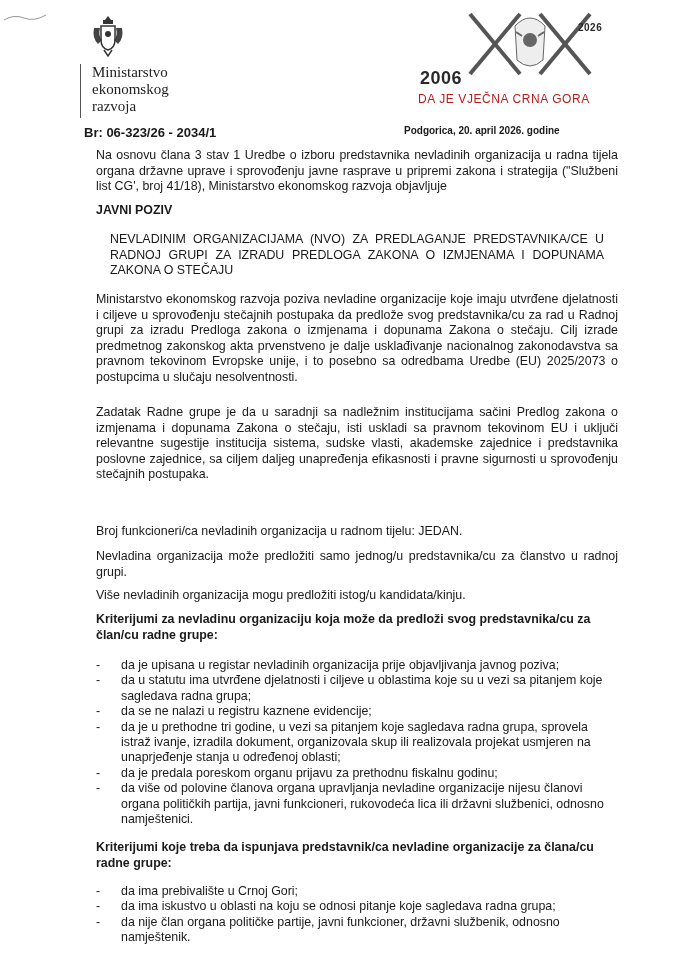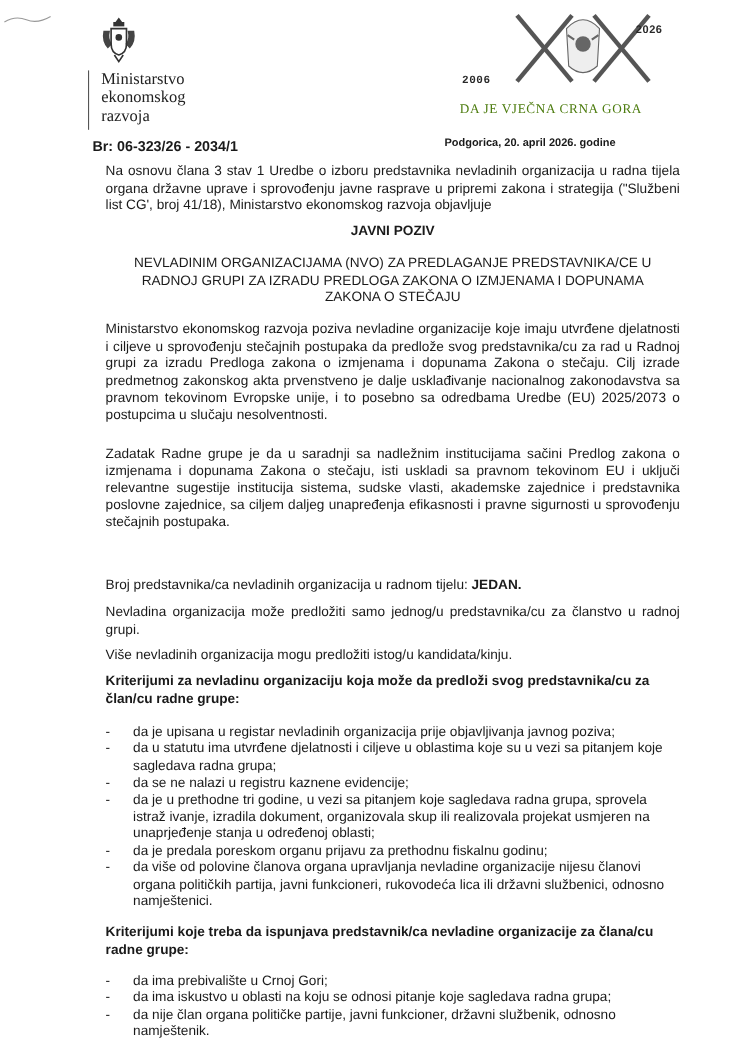--- a/index.html
+++ b/index.html
@@ -11,30 +11,30 @@
   .logo-left { position:absolute; left:80px; top:14px; width:200px; height:100px;text-decoration:underline; }
   .crest { position:absolute; left:10px; top:0px; width:36px; height:44px; }
   .vline { position:absolute; left:0; top:50px; width:1px; height:54px; background:#555; }
   .ministry { position:absolute; left:12px; top:50px; font-family:"Liberation Serif", serif;
               font-size:15px; line-height:17px; color:#222; }
   .ministry div { white-space:nowrap; }
 
   .logo-right { position:absolute; left:420px; top:8px; width:230px; height:90px; }
   .xx { position:absolute; left:40px; top:0; width:140px; height:72px; }
   .y2026 { position:absolute; left:158px; top:14px; font-size:10px; font-weight:bold; color:#2a2a2a; letter-spacing:0.5px; }
-  .y2006 { position:absolute; left:0px; top:60px; font-size:10px; font-weight:bold; color:#2a2a2a; letter-spacing:0.5px;font-family:Liberation Mono, monospace; }
-  .motto { position:absolute; left:-2px; top:84px; font-size:12px; color:#4d7c0f; letter-spacing:0.6px; white-space:nowrap;font-family:Liberation Serif, serif; }
+  .y2006 { position:absolute; left:0px; top:60px; font-size:18px; font-weight:bold; color:#2a2a2a; letter-spacing:0.5px; }
+  .motto { position:absolute; left:-2px; top:84px; font-size:12px; color:#b91c1c; letter-spacing:0.6px; white-space:nowrap; }
 
   
   .ref { position:absolute; left:84px; top:125px; font-size:13px; font-weight:bold; }
   .place { position:absolute; left:404px; top:125px; font-size:10px; font-weight:bold; }
   .p { position:absolute; left:96px; width:522px; font-size:12.4px; line-height:15.6px;
        text-align:justify; }
-  .center { text-align:center; }
-  .b { font-weight:bold; }
+  .center { }
+  .b { font-weight:normal; }
   .h { position:absolute; left:96px; width:522px; font-size:12.4px; line-height:15.6px; font-weight:bold; }
   ul.dash { position:absolute; left:96px; width:522px; margin:0; padding:0; list-style:none;
             font-size:12.4px; line-height:15.4px; }
   ul.dash li { position:relative; padding-left:25px; margin:0; }
   ul.dash li .mark { position:absolute; left:0; top:0; }
 </style>
 </head>
 <body>
 
 <div class="page">
@@ -79,21 +79,21 @@
   <div class="place">Podgorica, 20. april 2026. godine</div>
 
   <div class="p" style="top:148px">Na osnovu člana 3 stav 1 Uredbe o izboru predstavnika nevladinih organizacija u radna tijela organa državne uprave i sprovođenju javne rasprave u pripremi zakona i strategija ("Službeni list CG', broj 41/18), Ministarstvo ekonomskog razvoja objavljuje</div>
 
   <div class="h center" style="top:203px">JAVNI POZIV</div>
   <div class="p center" style="top:232px;left:110px;width:494px">NEVLADINIM ORGANIZACIJAMA (NVO) ZA PREDLAGANJE PREDSTAVNIKA/CE U RADNOJ GRUPI ZA IZRADU PREDLOGA ZAKONA O IZMJENAMA I DOPUNAMA ZAKONA O STEČAJU</div>
 
   <div class="p" style="top:292px">Ministarstvo ekonomskog razvoja poziva nevladine organizacije koje imaju utvrđene djelatnosti i ciljeve u sprovođenju stečajnih postupaka da predlože svog predstavnika/cu za rad u Radnoj grupi za izradu Predloga zakona o izmjenama i dopunama Zakona o stečaju. Cilj izrade predmetnog zakonskog akta prvenstveno je dalje usklađivanje nacionalnog zakonodavstva sa pravnom tekovinom Evropske unije, i to posebno sa odredbama Uredbe (EU) 2025/2073 o postupcima u slučaju nesolventnosti.</div>
   <div class="p" style="top:405px">Zadatak Radne grupe je da u saradnji sa nadležnim institucijama sačini Predlog zakona o izmjenama i dopunama Zakona o stečaju, isti uskladi sa pravnom tekovinom EU i uključi relevantne sugestije institucija sistema, sudske vlasti, akademske zajednice i predstavnika poslovne zajednice, sa ciljem daljeg unapređenja efikasnosti i pravne sigurnosti u sprovođenju stečajnih postupaka.</div>
 
-  <div class="p" style="top:524px"><span>Broj predstavnika/ca nevladinih organizacija u radnom tijelu: </span><span class="b">JEDAN.</span></div>
+  <div class="p" style="top:524px"><span>Broj funkcioneri/ca nevladinih organizacija u radnom tijelu: </span><span class="b">JEDAN.</span></div>
   <div class="p" style="top:549px">Nevladina organizacija može predložiti samo jednog/u predstavnika/cu za članstvo u radnoj grupi.</div>
   <div class="p" style="top:588px">Više nevladinih organizacija mogu predložiti istog/u kandidata/kinju.</div>
 
   <div class="h" style="top:612px">Kriterijumi za nevladinu organizaciju koja može da predloži svog predstavnika/cu za član/cu radne grupe:</div>
 
   <ul class="dash" style="top:658px">
     <li><span class="mark">-</span><span>da je upisana u registar nevladinih organizacija prije objavljivanja javnog poziva;</span></li>
     <li><span class="mark">-</span><span>da u statutu ima utvrđene djelatnosti i ciljeve u oblastima koje su u vezi sa pitanjem koje sagledava radna grupa;</span></li>
     <li><span class="mark">-</span><span>da se ne nalazi u registru kaznene evidencije;</span></li>
     <li><span class="mark">-</span><span>da je u prethodne tri godine, u vezi sa pitanjem koje sagledava radna grupa, sprovela istraž ivanje, izradila dokument, organizovala skup ili realizovala projekat usmjeren na unaprjeđenje stanja u određenoj oblasti;</span></li>

